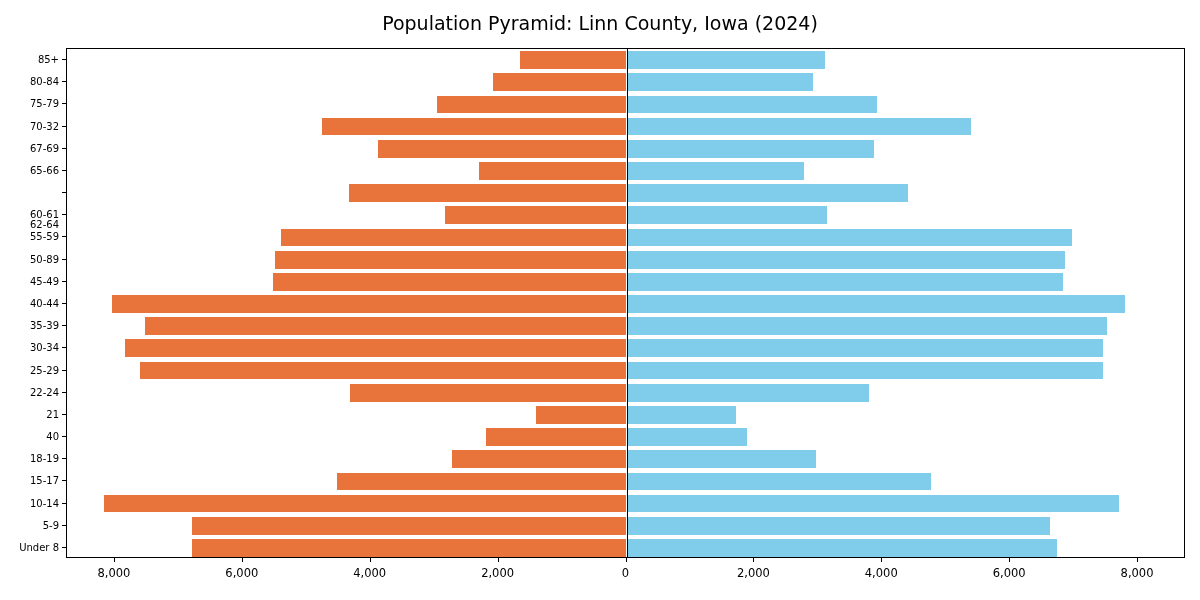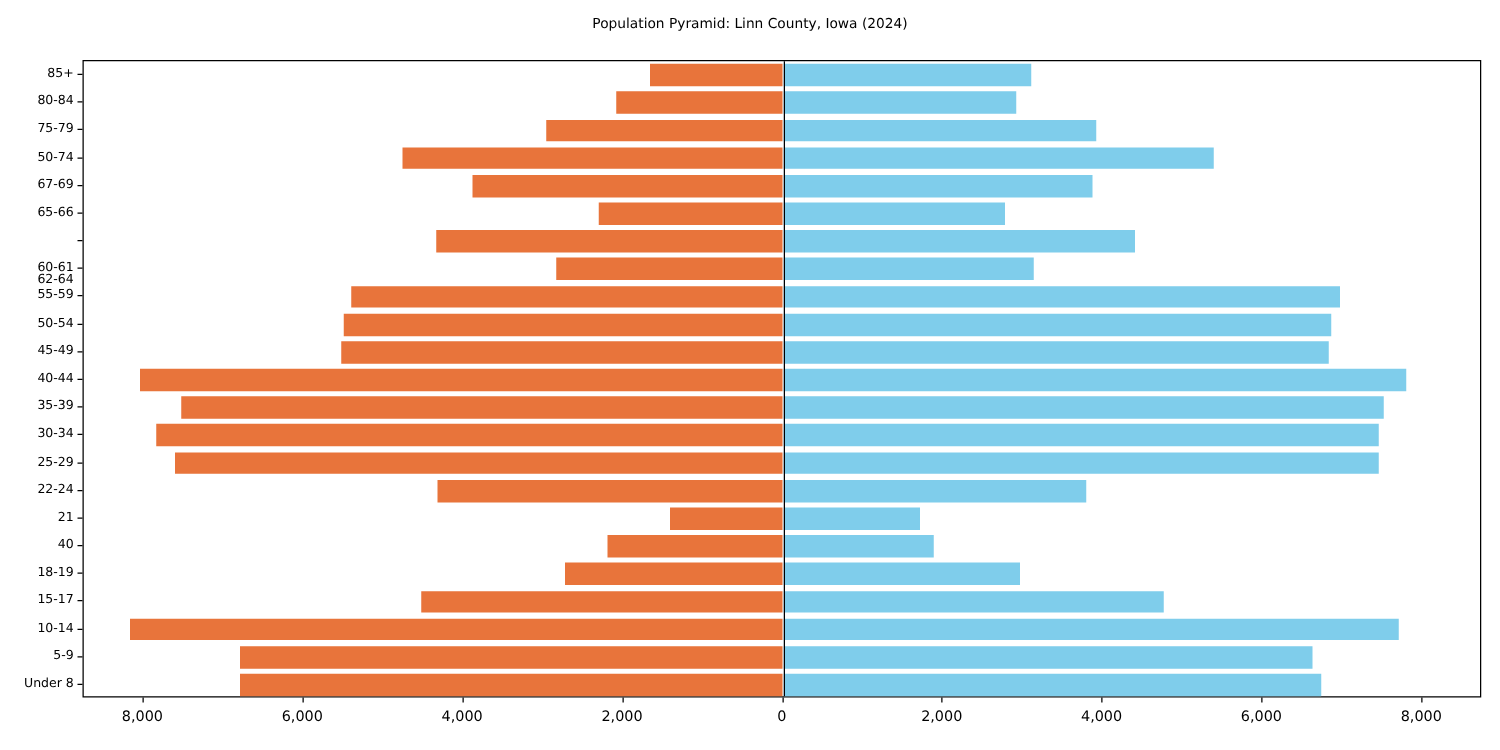--- a/index.html
+++ b/index.html
@@ -18,21 +18,21 @@
     width: 1200px;
     height: 600px;
     background: #ffffff;
   }
   #chart-title {
     position: absolute;
     left: 0;
     top: 12px;
     width: 1200px;
     text-align: center;
-    font-size: 11px;
+    font-size: 19px;
     color: #000000;
   }
   
   #plot-area {
     position: absolute;
     left: 66px;
     top: 48px;
     width: 1119px;
     height: 510px;
     border: 1px solid #000000;
@@ -242,33 +242,33 @@
   </div>
 
   <div id="ylabels">
       <div class="ytk" style="top: 11.087px;"></div>
       <div class="ylab" style="top: 11.087px;">85+</div>
       <div class="ytk" style="top: 33.2609px;"></div>
       <div class="ylab" style="top: 33.2609px;">80-84</div>
       <div class="ytk" style="top: 55.4348px;"></div>
       <div class="ylab" style="top: 55.4348px;">75-79</div>
       <div class="ytk" style="top: 77.6087px;"></div>
-      <div class="ylab" style="top: 77.6087px;">50-74</div>
+      <div class="ylab" style="top: 77.6087px;">70-32</div>
       <div class="ytk" style="top: 99.7826px;"></div>
       <div class="ylab" style="top: 99.7826px;">67-69</div>
       <div class="ytk" style="top: 121.957px;"></div>
       <div class="ylab" style="top: 121.957px;">65-66</div>
       <div class="ytk" style="top: 144.13px;"></div>
       <div class="ylab" style="top: 144.13px; margin-top: 32px;">62-64</div>
       <div class="ytk" style="top: 166.304px;"></div>
       <div class="ylab" style="top: 166.304px;">60-61</div>
       <div class="ytk" style="top: 188.478px;"></div>
       <div class="ylab" style="top: 188.478px;">55-59</div>
       <div class="ytk" style="top: 210.652px;"></div>
-      <div class="ylab" style="top: 210.652px;">50-54</div>
+      <div class="ylab" style="top: 210.652px;">50-89</div>
       <div class="ytk" style="top: 232.826px;"></div>
       <div class="ylab" style="top: 232.826px;">45-49</div>
       <div class="ytk" style="top: 255px;"></div>
       <div class="ylab" style="top: 255px;">40-44</div>
       <div class="ytk" style="top: 277.174px;"></div>
       <div class="ylab" style="top: 277.174px;">35-39</div>
       <div class="ytk" style="top: 299.348px;"></div>
       <div class="ylab" style="top: 299.348px;">30-34</div>
       <div class="ytk" style="top: 321.522px;"></div>
       <div class="ylab" style="top: 321.522px;">25-29</div>

